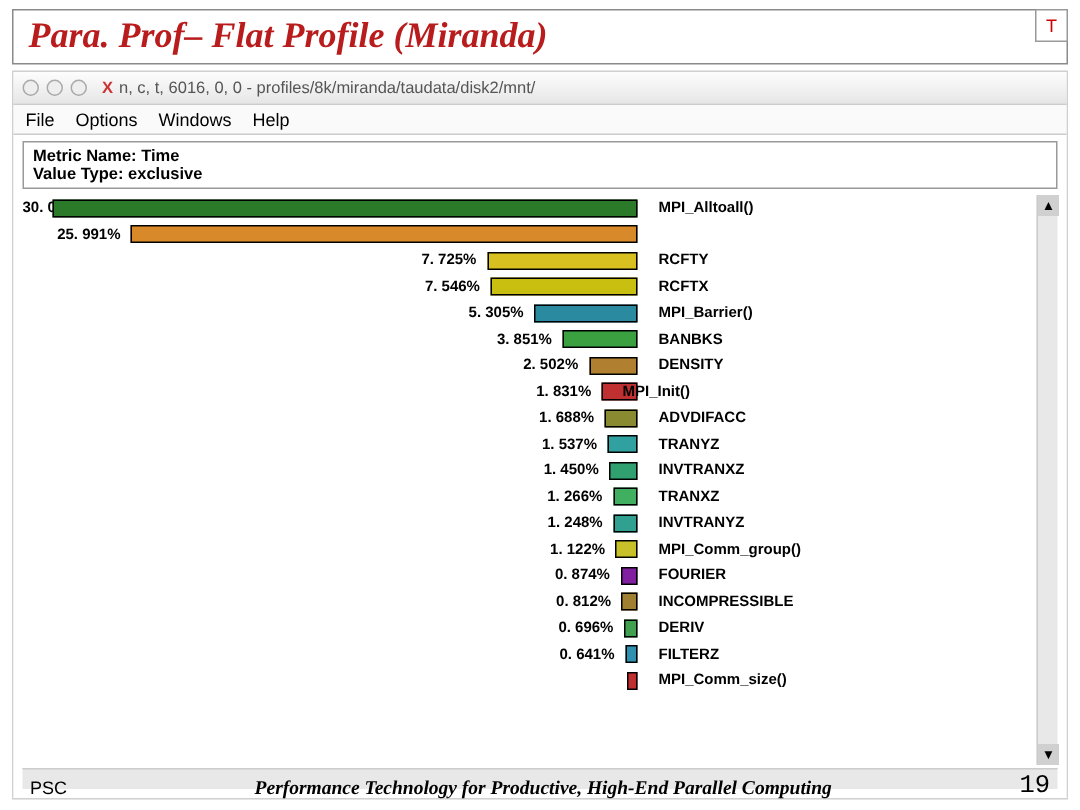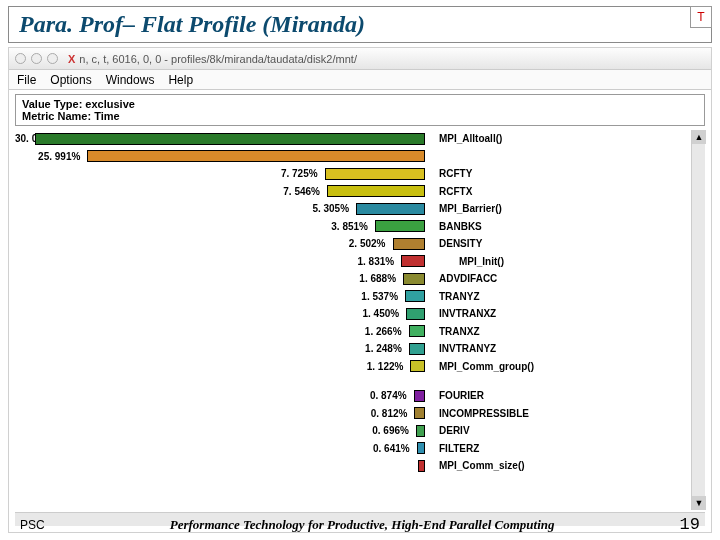--- a/index.html
+++ b/index.html
@@ -1,18 +1,18 @@
 <!DOCTYPE html>
 <html><head>
 <meta charset="utf-8">
 <style>
   * { box-sizing: border-box; margin: 0; padding: 0; }
   body { font-family: Arial, Helvetica, sans-serif; width: 720px; height: 540px; background: #fff; position: relative; overflow: hidden; }
   .slide-title-box { margin: 6px 8px 4px 8px; border: 1px solid #8a8a8a; padding: 4px 10px; background: #fff; }
-  .slide-title { font-family: "Times New Roman", serif; font-weight: bold; font-style: italic; font-size: 24px; color: #0c4a6e; }
+  .slide-title { font-family: "Times New Roman", serif; font-weight: bold; font-style: italic; font-size: 24px; color: #b91c1c; }
   .corner-icon { position: absolute; top: 6px; right: 8px; width: 22px; height: 22px; border: 1px solid #999; font-size: 12px; display: flex; align-items: center; justify-content: center; color: #c00; background: #fff; }
   .app-window { margin: 0 8px; border: 1px solid #d0d0d0; background: #f5f5f5; }
   .titlebar { height: 22px; display: flex; align-items: center; padding: 0 6px; background: linear-gradient(#fdfdfd,#e6e6e6); border-bottom: 1px solid #ccc; font-size: 11px; color: #555; }
   .traffic-lights { display: flex; gap: 5px; margin-right: 10px; }
   .light { width: 11px; height: 11px; border-radius: 50%; border: 1px solid #aaa; background: #eee; }
   .titlebar .icon-x { color: #cc3333; font-weight: bold; margin-right: 4px; }
   .menubar { height: 20px; display: flex; align-items: center; gap: 14px; padding: 0 8px; background: #fafafa; border-bottom: 1px solid #ccc; font-size: 12px; }
   .content { background: #fff; padding: 4px 6px 6px 6px; position: relative; }
   .metric-box { border: 1px solid #999; padding: 3px 6px; margin-bottom: 4px; font-size: 11px; font-weight: bold; }
   .scroll-area { display: flex; }
@@ -50,22 +50,22 @@
     <span>n, c, t, 6016, 0, 0 - profiles/8k/miranda/taudata/disk2/mnt/</span>
   </div>
   <div class="menubar">
     <span>File</span>
     <span>Options</span>
     <span>Windows</span>
     <span>Help</span>
   </div>
   <div class="content">
     <div class="metric-box">
+      <div>Metric Name: Time</div>
       <div>Value Type: exclusive</div>
-      <div>Metric Name: Time</div>
     </div>
     <div class="scroll-area">
       <div class="chart" id="chart">
           <div class="row" style="position: relative;">
             <span class="pct" style="position: absolute; left: 0px; width: 17px;">30. 024%</span>
             <span class="bar" style="position: absolute; left: 20px; width: 390px; background: rgb(42, 122, 42);"></span>
             <span class="lbl" style="position: absolute; left: 420px;">MPI_Alltoall()</span>
           </div>
           <div class="row" style="position: relative;">
             <span class="pct" style="position: absolute; left: 0px; width: 69.3871px;">25. 991%</span>
@@ -92,21 +92,21 @@
             <span class="lbl" style="position: absolute; left: 420px;">BANBKS</span>
           </div>
           <div class="row" style="position: relative;">
             <span class="pct" style="position: absolute; left: 0px; width: 374.5px;">2. 502%</span>
             <span class="bar" style="position: absolute; left: 377.5px; width: 32.5px; background: rgb(176, 128, 48);"></span>
             <span class="lbl" style="position: absolute; left: 420px;">DENSITY</span>
           </div>
           <div class="row" style="position: relative;">
             <span class="pct" style="position: absolute; left: 0px; width: 383.216px;">1. 831%</span>
             <span class="bar" style="position: absolute; left: 386.216px; width: 23.784px; background: rgb(192, 48, 48);"></span>
-            <span class="lbl" style="position: absolute; left: 440px;">MPI_Init()</span>
+            <span class="lbl" style="position: absolute; left: 396px;">MPI_Init()</span>
           </div>
           <div class="row" style="position: relative;">
             <span class="pct" style="position: absolute; left: 0px; width: 385.074px;">1. 688%</span>
             <span class="bar" style="position: absolute; left: 388.074px; width: 21.9265px; background: rgb(138, 138, 48);"></span>
             <span class="lbl" style="position: absolute; left: 420px;">ADVDIFACC</span>
           </div>
           <div class="row" style="position: relative;">
             <span class="pct" style="position: absolute; left: 0px; width: 387.035px;">1. 537%</span>
             <span class="bar" style="position: absolute; left: 390.035px; width: 19.965px; background: rgb(48, 160, 160);"></span>
             <span class="lbl" style="position: absolute; left: 420px;">TRANYZ</span>
@@ -124,21 +124,21 @@
           <div class="row" style="position: relative;">
             <span class="pct" style="position: absolute; left: 0px; width: 390.789px;">1. 248%</span>
             <span class="bar" style="position: absolute; left: 393.789px; width: 16.211px; background: rgb(48, 160, 144);"></span>
             <span class="lbl" style="position: absolute; left: 420px;">INVTRANYZ</span>
           </div>
           <div class="row" style="position: relative;">
             <span class="pct" style="position: absolute; left: 0px; width: 392.426px;">1. 122%</span>
             <span class="bar" style="position: absolute; left: 395.426px; width: 14.5743px; background: rgb(200, 192, 40);"></span>
             <span class="lbl" style="position: absolute; left: 420px;">MPI_Comm_group()</span>
           </div>
-          <div class="row" style="position: relative; margin-top: 12px;">
+          <div class="row" style="position: relative;">
             <span class="pct" style="position: absolute; left: 0px; width: 395.647px;">0. 874%</span>
             <span class="bar" style="position: absolute; left: 398.647px; width: 11.3529px; background: rgb(128, 32, 160);"></span>
             <span class="lbl" style="position: absolute; left: 420px;">FOURIER</span>
           </div>
           <div class="row" style="position: relative;">
             <span class="pct" style="position: absolute; left: 0px; width: 396.452px;">0. 812%</span>
             <span class="bar" style="position: absolute; left: 399.452px; width: 10.5476px; background: rgb(160, 128, 48);"></span>
             <span class="lbl" style="position: absolute; left: 420px;">INCOMPRESSIBLE</span>
           </div>
           <div class="row" style="position: relative;">

